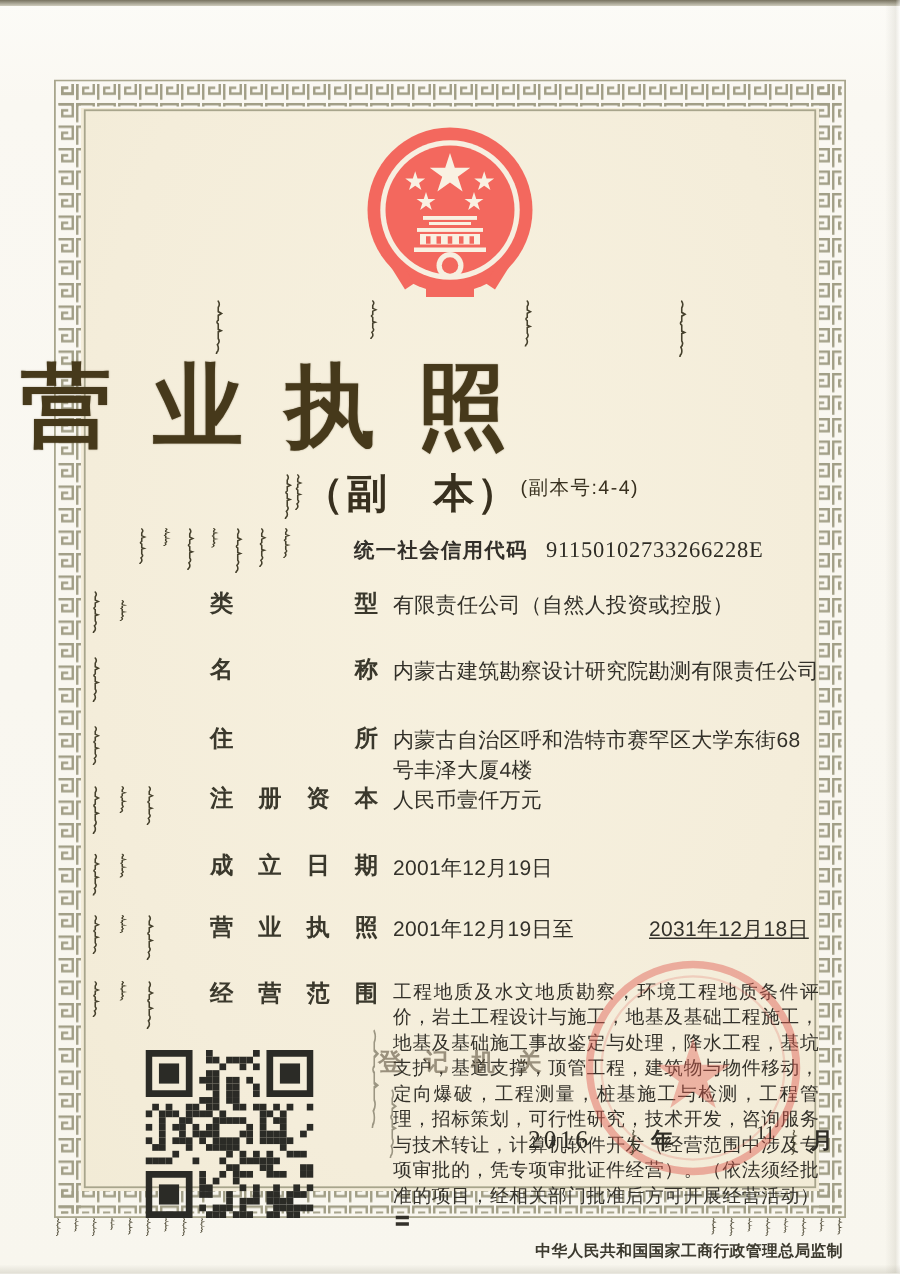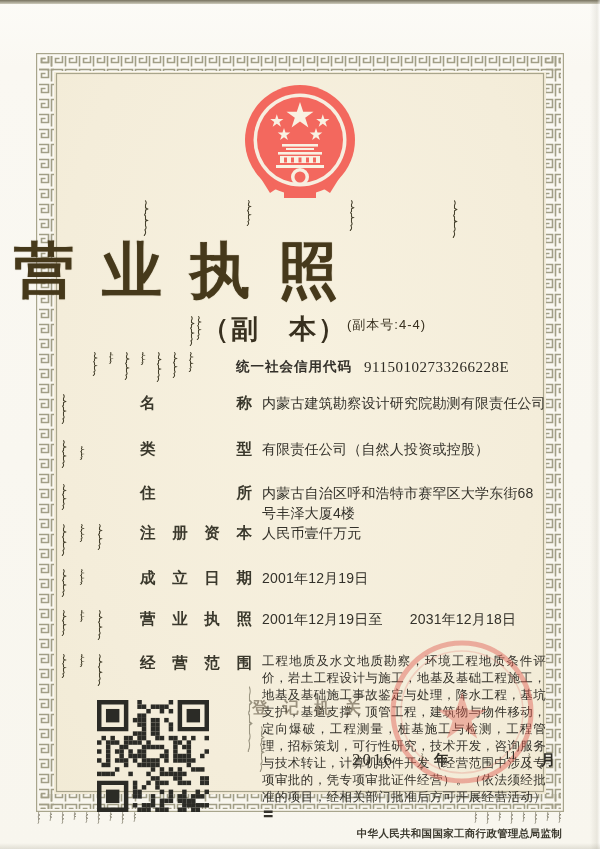--- a/index.html
+++ b/index.html
@@ -40,21 +40,21 @@
   .credit-label{font-size:13.5px;font-weight:bold;color:#33302a;letter-spacing:1px;margin-left:30px;}
   .credit-code{font-size:15px;color:#2e2c25;font-family:"Liberation Serif","DejaVu Serif",serif;letter-spacing:.5px;}
 
   .fields{position:absolute;left:60px;top:393px;width:486px;}
   .frow{display:flex;align-items:flex-start;}
   .mgs{display:flex;gap:11px;align-items:flex-start;width:80px;flex:none;padding-top:1px;}
   .flabel{display:inline-block;width:112px;flex:none;margin-right:10px;
         font-size:15.5px;font-weight:bold;color:#3a382c;line-height:20px;
         text-align:justify;text-align-last:justify;}
   .fval{flex:1;font-size:14px;line-height:20px;color:#33312a;letter-spacing:.2px;}
-  .fval2{margin-left:27px;}
+  .fval2{margin-left:50px;text-decoration:underline;}
 
   .scope-left{width:202px;flex:none;display:flex;flex-direction:column;}
   .scope-head{display:flex;align-items:flex-start;}
   .qr{margin:14px 0 0 37px;}
   .scope-text{flex:1;font-size:12.5px;line-height:17px;color:#33312a;
         text-align:justify;letter-spacing:.2px;}
 
   .reg-overlay{position:absolute;left:252px;top:698px;font-size:16px;font-weight:bold;
         color:rgba(78,67,47,.55);letter-spacing:15px;white-space:nowrap;}
   .mg-faint{position:absolute;opacity:.5;}
@@ -218,45 +218,45 @@
         </i>
     </span>
     <span class="credit-label">统一社会信用代码</span>
     <span class="credit-code">91150102733266228E</span>
   </div>
 
   <div class="fields">
 
     <div class="frow" style="margin-bottom:15px">
       <span class="mgs">
+        <i class="mg" style="height:28px">
+            <svg viewBox="0 0 10 44" preserveAspectRatio="none">
+              <use href="#mg-squiggle"></use>
+            </svg>
+          </i>
+        <i class="mg" style="height:14px;margin-top:6px">
+            <svg viewBox="0 0 10 44" preserveAspectRatio="none">
+              <use href="#mg-squiggle"></use>
+            </svg>
+          </i>
+      </span>
+      <span class="flabel">类型</span>
+      <span class="fval">有限责任公司（自然人投资或控股）</span>
+    </div>
+
+    <div class="frow" style="margin-bottom:15px">
+      <span class="mgs">
         <i class="mg" style="height:30px">
             <svg viewBox="0 0 10 44" preserveAspectRatio="none">
               <use href="#mg-squiggle"></use>
             </svg>
           </i>
       </span>
       <span class="flabel">名称</span>
       <span class="fval">内蒙古建筑勘察设计研究院勘测有限责任公司</span>
-    </div>
-
-    <div class="frow" style="margin-bottom:15px">
-      <span class="mgs">
-        <i class="mg" style="height:28px">
-            <svg viewBox="0 0 10 44" preserveAspectRatio="none">
-              <use href="#mg-squiggle"></use>
-            </svg>
-          </i>
-        <i class="mg" style="height:14px;margin-top:6px">
-            <svg viewBox="0 0 10 44" preserveAspectRatio="none">
-              <use href="#mg-squiggle"></use>
-            </svg>
-          </i>
-      </span>
-      <span class="flabel">类型</span>
-      <span class="fval">有限责任公司（自然人投资或控股）</span>
     </div>
 
     <div class="frow" style="margin-bottom:0px">
       <span class="mgs">
         <i class="mg" style="height:26px">
             <svg viewBox="0 0 10 44" preserveAspectRatio="none">
               <use href="#mg-squiggle"></use>
             </svg>
           </i>
       </span>

